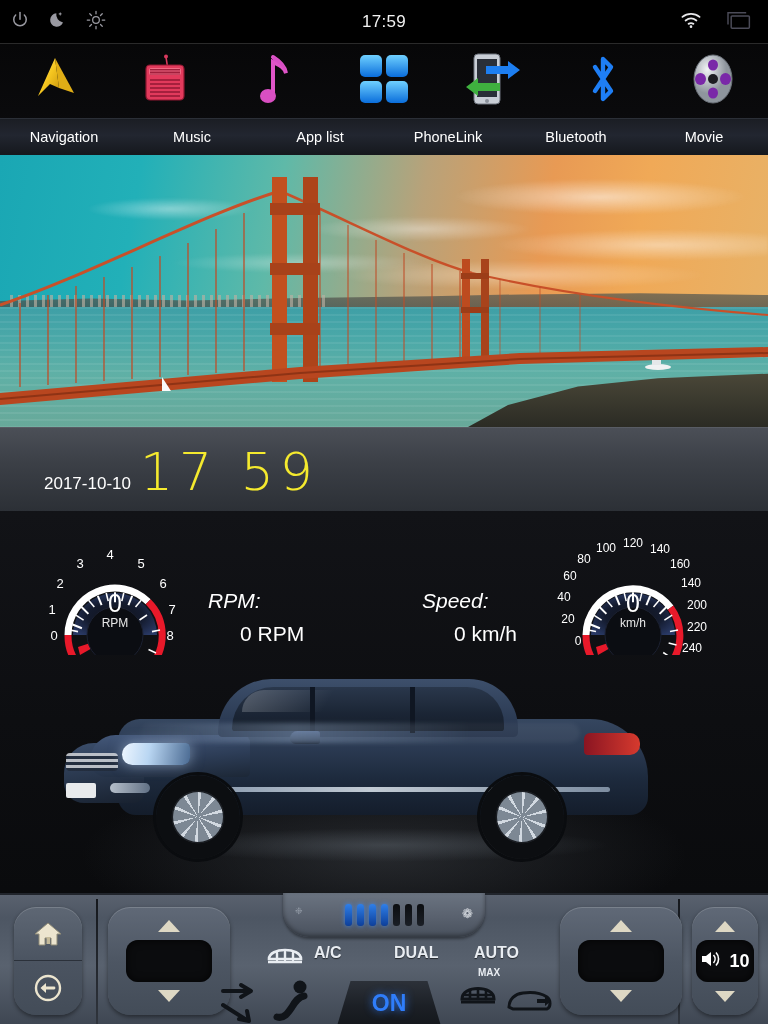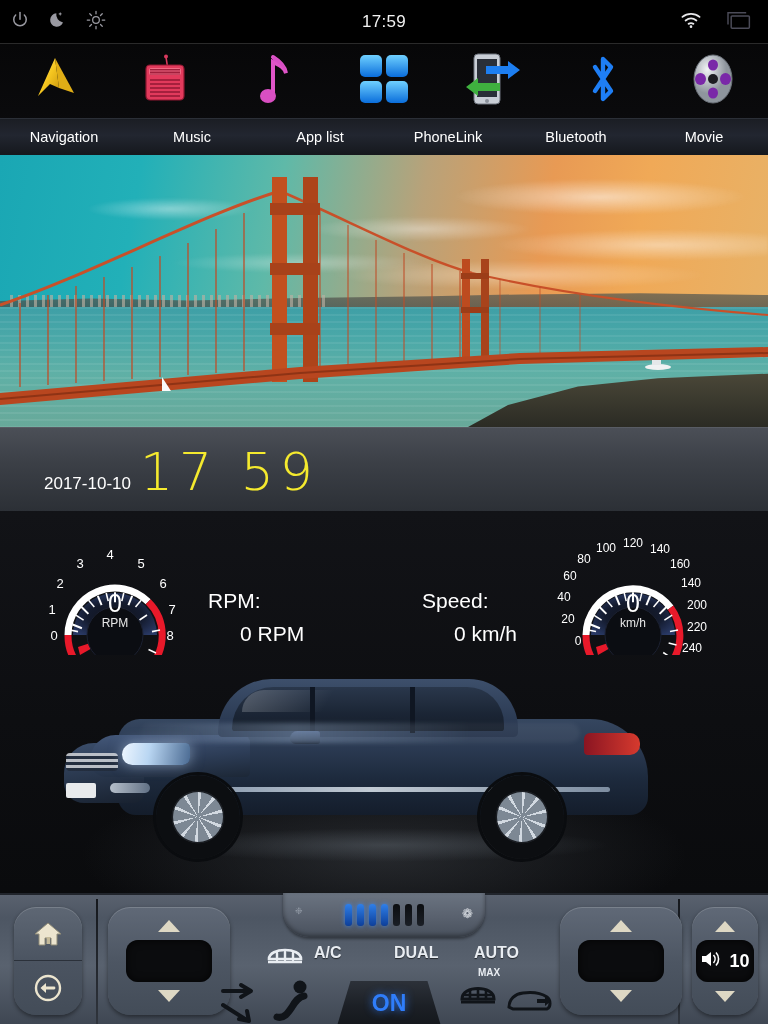--- a/index.html
+++ b/index.html
@@ -86,21 +86,21 @@
              text-align:center; color:#fff; line-height:1; }
   .gcenter .gval { font-size:25px; font-weight:300; }
   .gcenter .gunit { font-size:12px; color:#e8e8e8; margin-top:1px; }
   .gtick-lbl { position:absolute; color:#fff; font-size:13px; white-space:nowrap;
                transform:translate(-50%,-50%); }
   .gtick-lbl.sm { font-size:12px; }
 
   .readout { position:absolute; color:#fff; }
   #readout-rpm { left:208px; top:78px; }
   #readout-speed { left:422px; top:78px; }
-  .readout .rlabel { font-size:21px; margin-bottom:9px; }
+  .readout .rlabel { font-size:21px; margin-bottom:9px;font-style:italic; }
   .readout .rvalue { font-size:21px;margin-left:32px; }
 
   
   #car { position:absolute; left:60px; top:160px; width:650px; height:200px; }
   .car-shadow { position:absolute; left:0; top:150px; width:650px; height:48px;
       background:radial-gradient(ellipse 320px 24px at 325px 24px,
                  rgba(120,130,140,.33), transparent 70%); }
   .car-body { position:absolute; left:58px; top:48px; width:530px; height:96px;
       background:linear-gradient(180deg,#35465f 0%,#2b3a52 30%,#1d2a3d 62%,#141d2b 100%);
       border-radius:22px 58px 18px 18px; }

